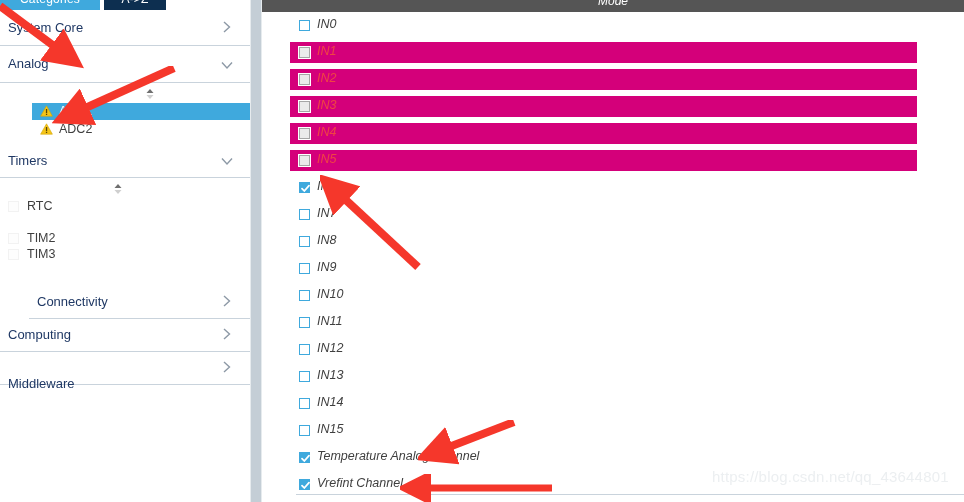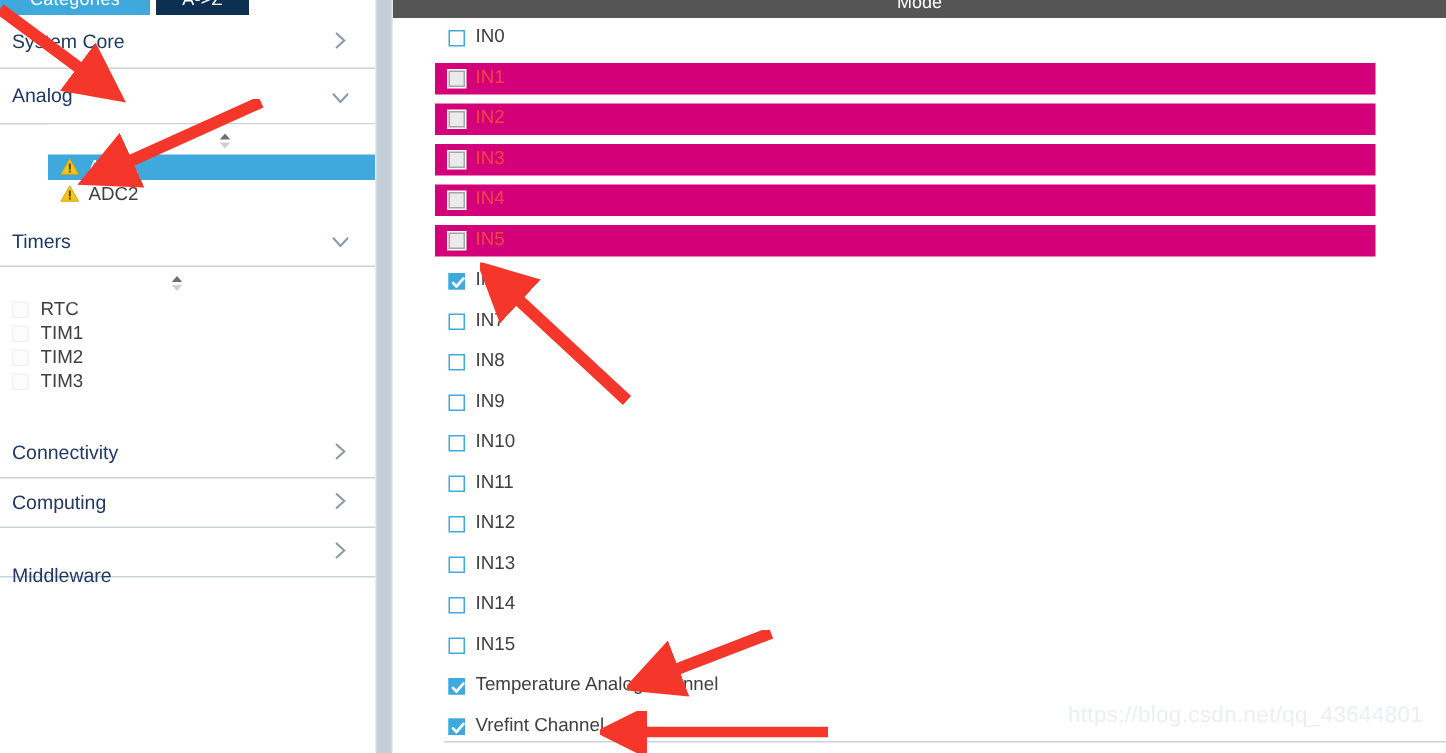--- a/index.html
+++ b/index.html
@@ -148,20 +148,21 @@
     box-sizing: border-box;
   }
 
   
   #main {
     position: absolute;
     left: 262px; top: 0;
     width: 702px; height: 502px;
     background: #ffffff;
     overflow: hidden;
+    font-style: italic;
   }
   #mode-header {
     position: absolute;
     left: 0; top: -10px;
     width: 702px; height: 22px;
     background: #555555;
     color: #ffffff;
     font-size: 12px;
     text-align: center;
     line-height: 22px;
@@ -315,35 +316,31 @@
           <svg width="16" height="14" viewBox="0 0 16 14">
             <path d="M8 2 L11.5 6 L4.5 6 Z" fill="#6f6f6f"></path>
             <path d="M8 12 L4.5 8 L11.5 8 Z" fill="#cfcfcf"></path>
           </svg>
         </span>
 
         <div class="sb-item" style="position:absolute;left:0;top:20px;width:235px;">
           <span class="blank-ico"></span>
           <span class="txt">RTC</span>
         </div>
-        <div class="sb-item" style="position:absolute;left:0;top:36px;width:235px;">
-          <span class="blank-ico"></span>
-          <span class="txt">TIM1</span>
-        </div>
         <div class="sb-item" style="position:absolute;left:0;top:52px;width:235px;">
           <span class="blank-ico"></span>
           <span class="txt">TIM2</span>
         </div>
         <div class="sb-item" style="position:absolute;left:0;top:68px;width:235px;">
           <span class="blank-ico"></span>
           <span class="txt">TIM3</span>
         </div>
       </div>
 
-      <div class="cat" style="height:33px;">
+      <div class="cat" style="height:33px;margin-left:29px;">
         <span class="cat-label" style="top:8px;">Connectivity</span>
         <span class="chev" style="top:8px;">
           <svg width="14" height="14" viewBox="0 0 14 14">
               <path d="M4 2 L9.5 7 L4 12" fill="none" stroke="#8d99a6" stroke-width="1.4"></path>
             </svg>
         </span>
       </div>
 
       <div class="cat" style="height:33px;">
         <span class="cat-label" style="top:8px;">Computing</span>

